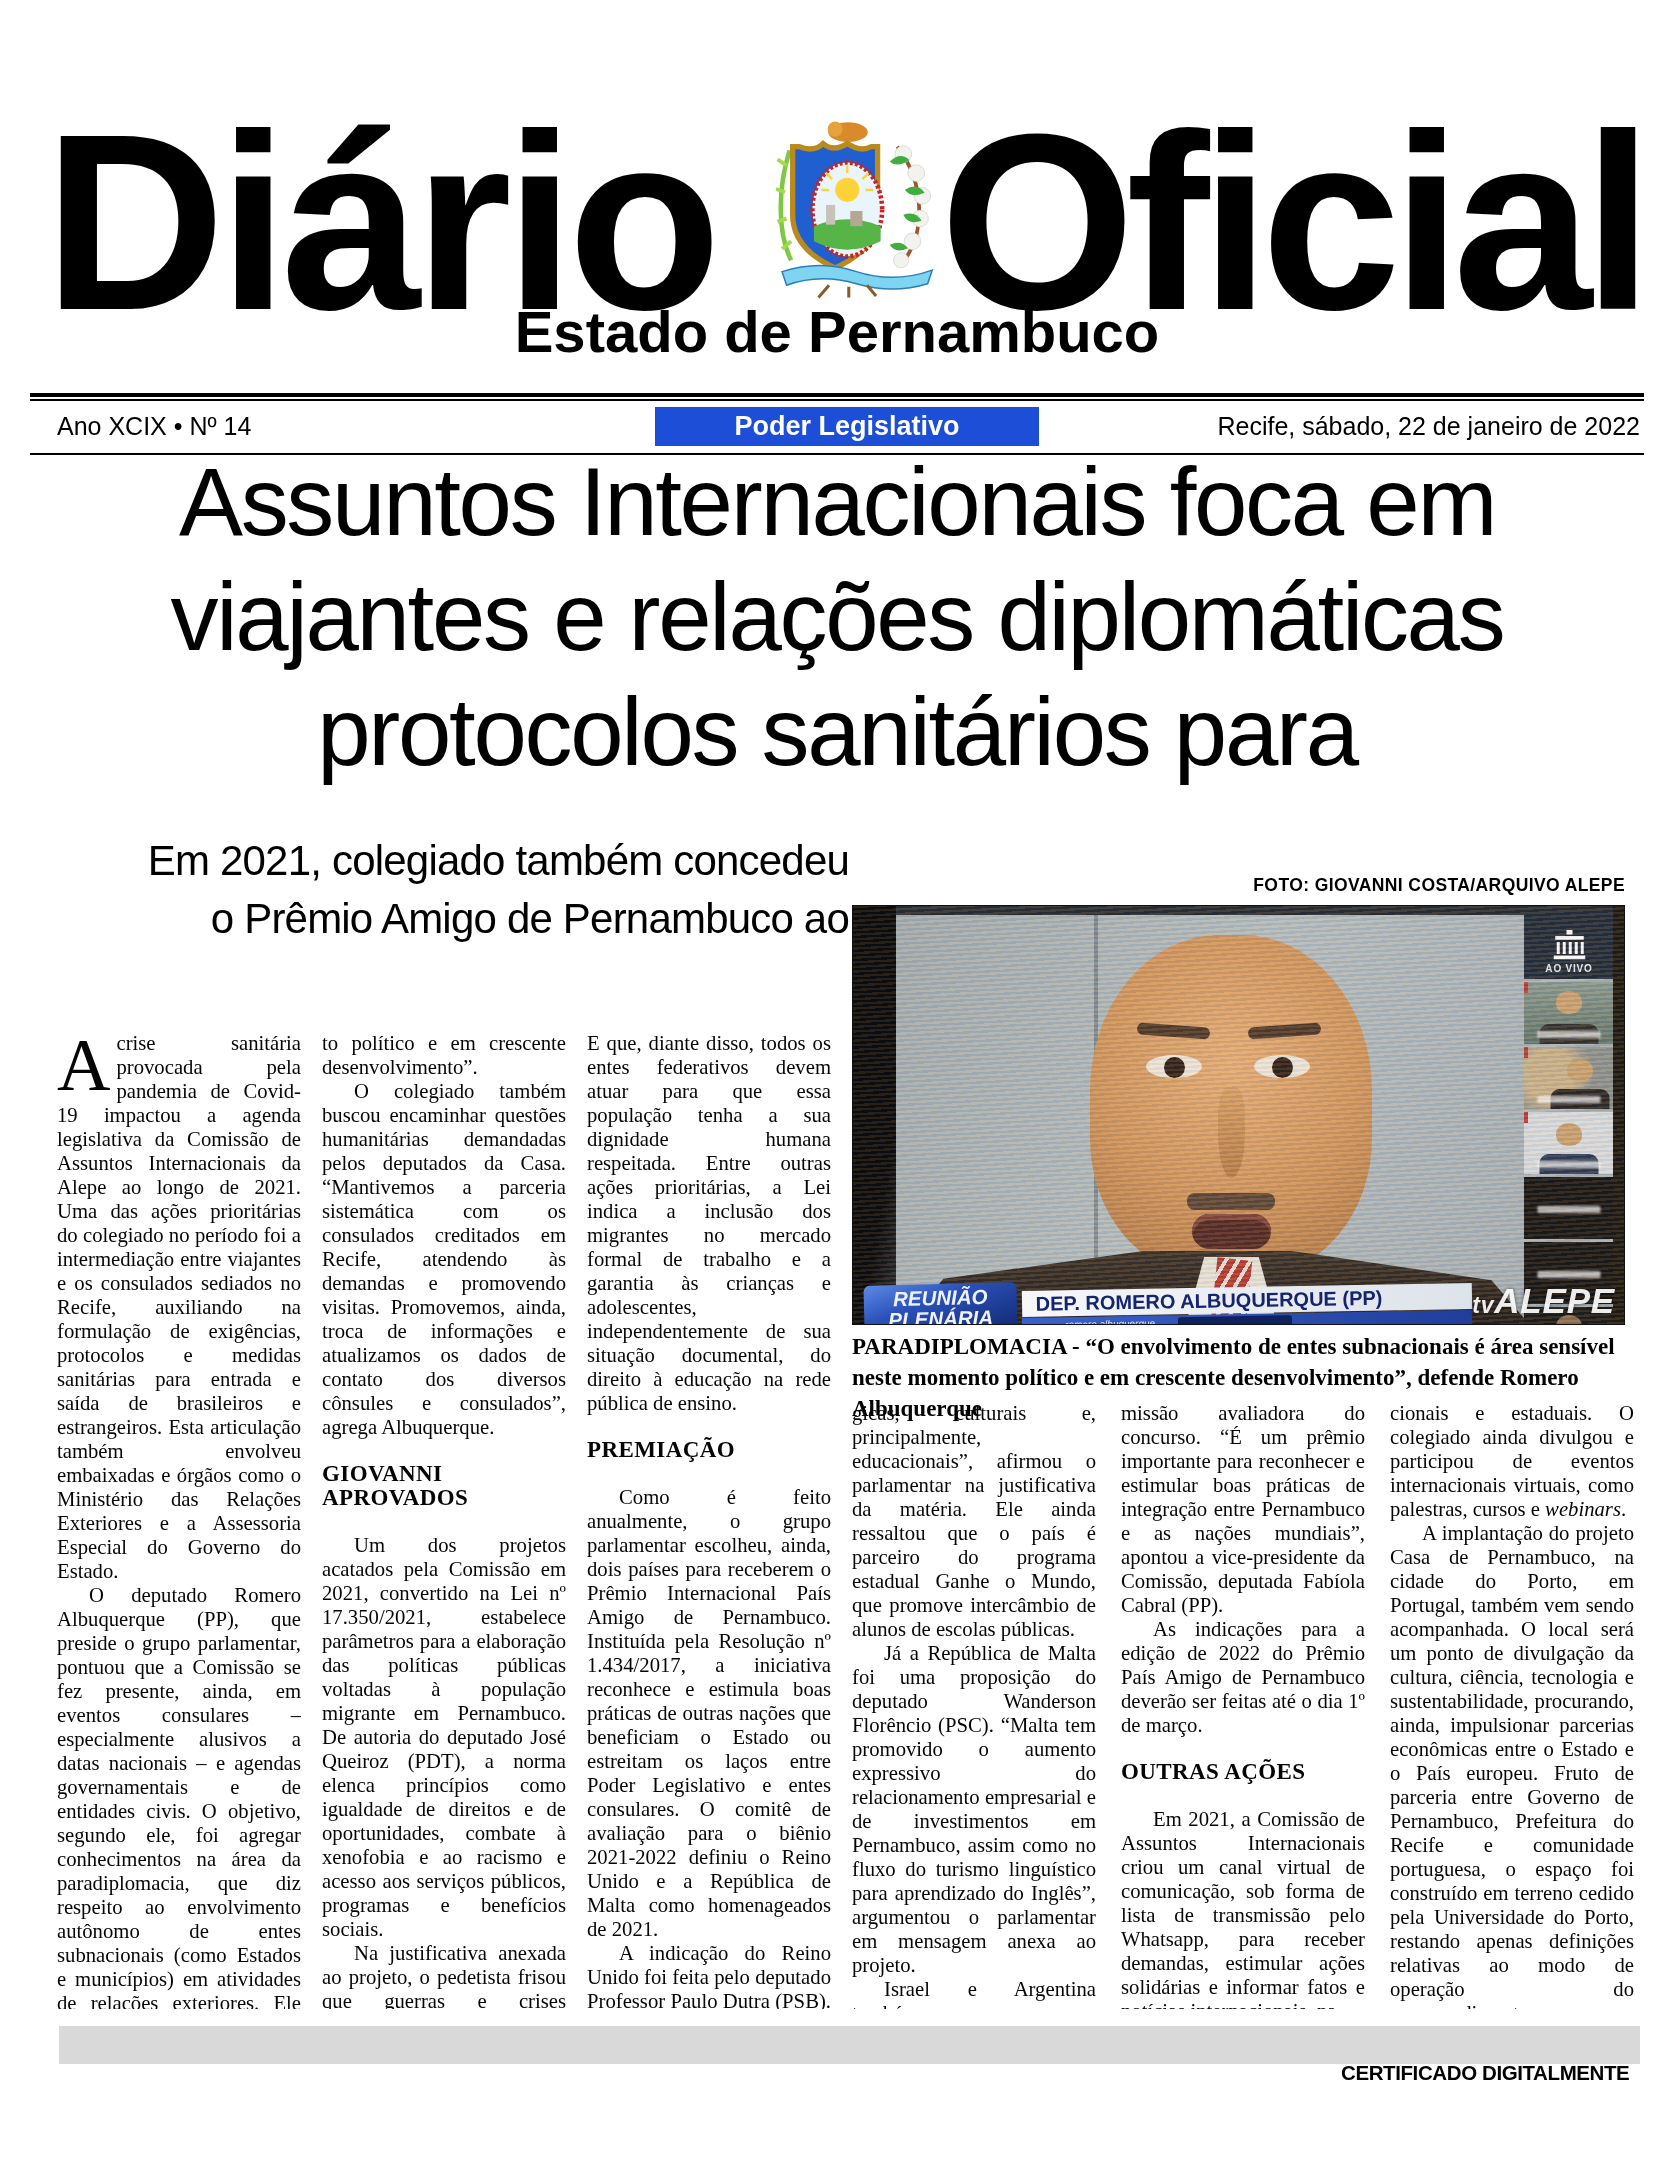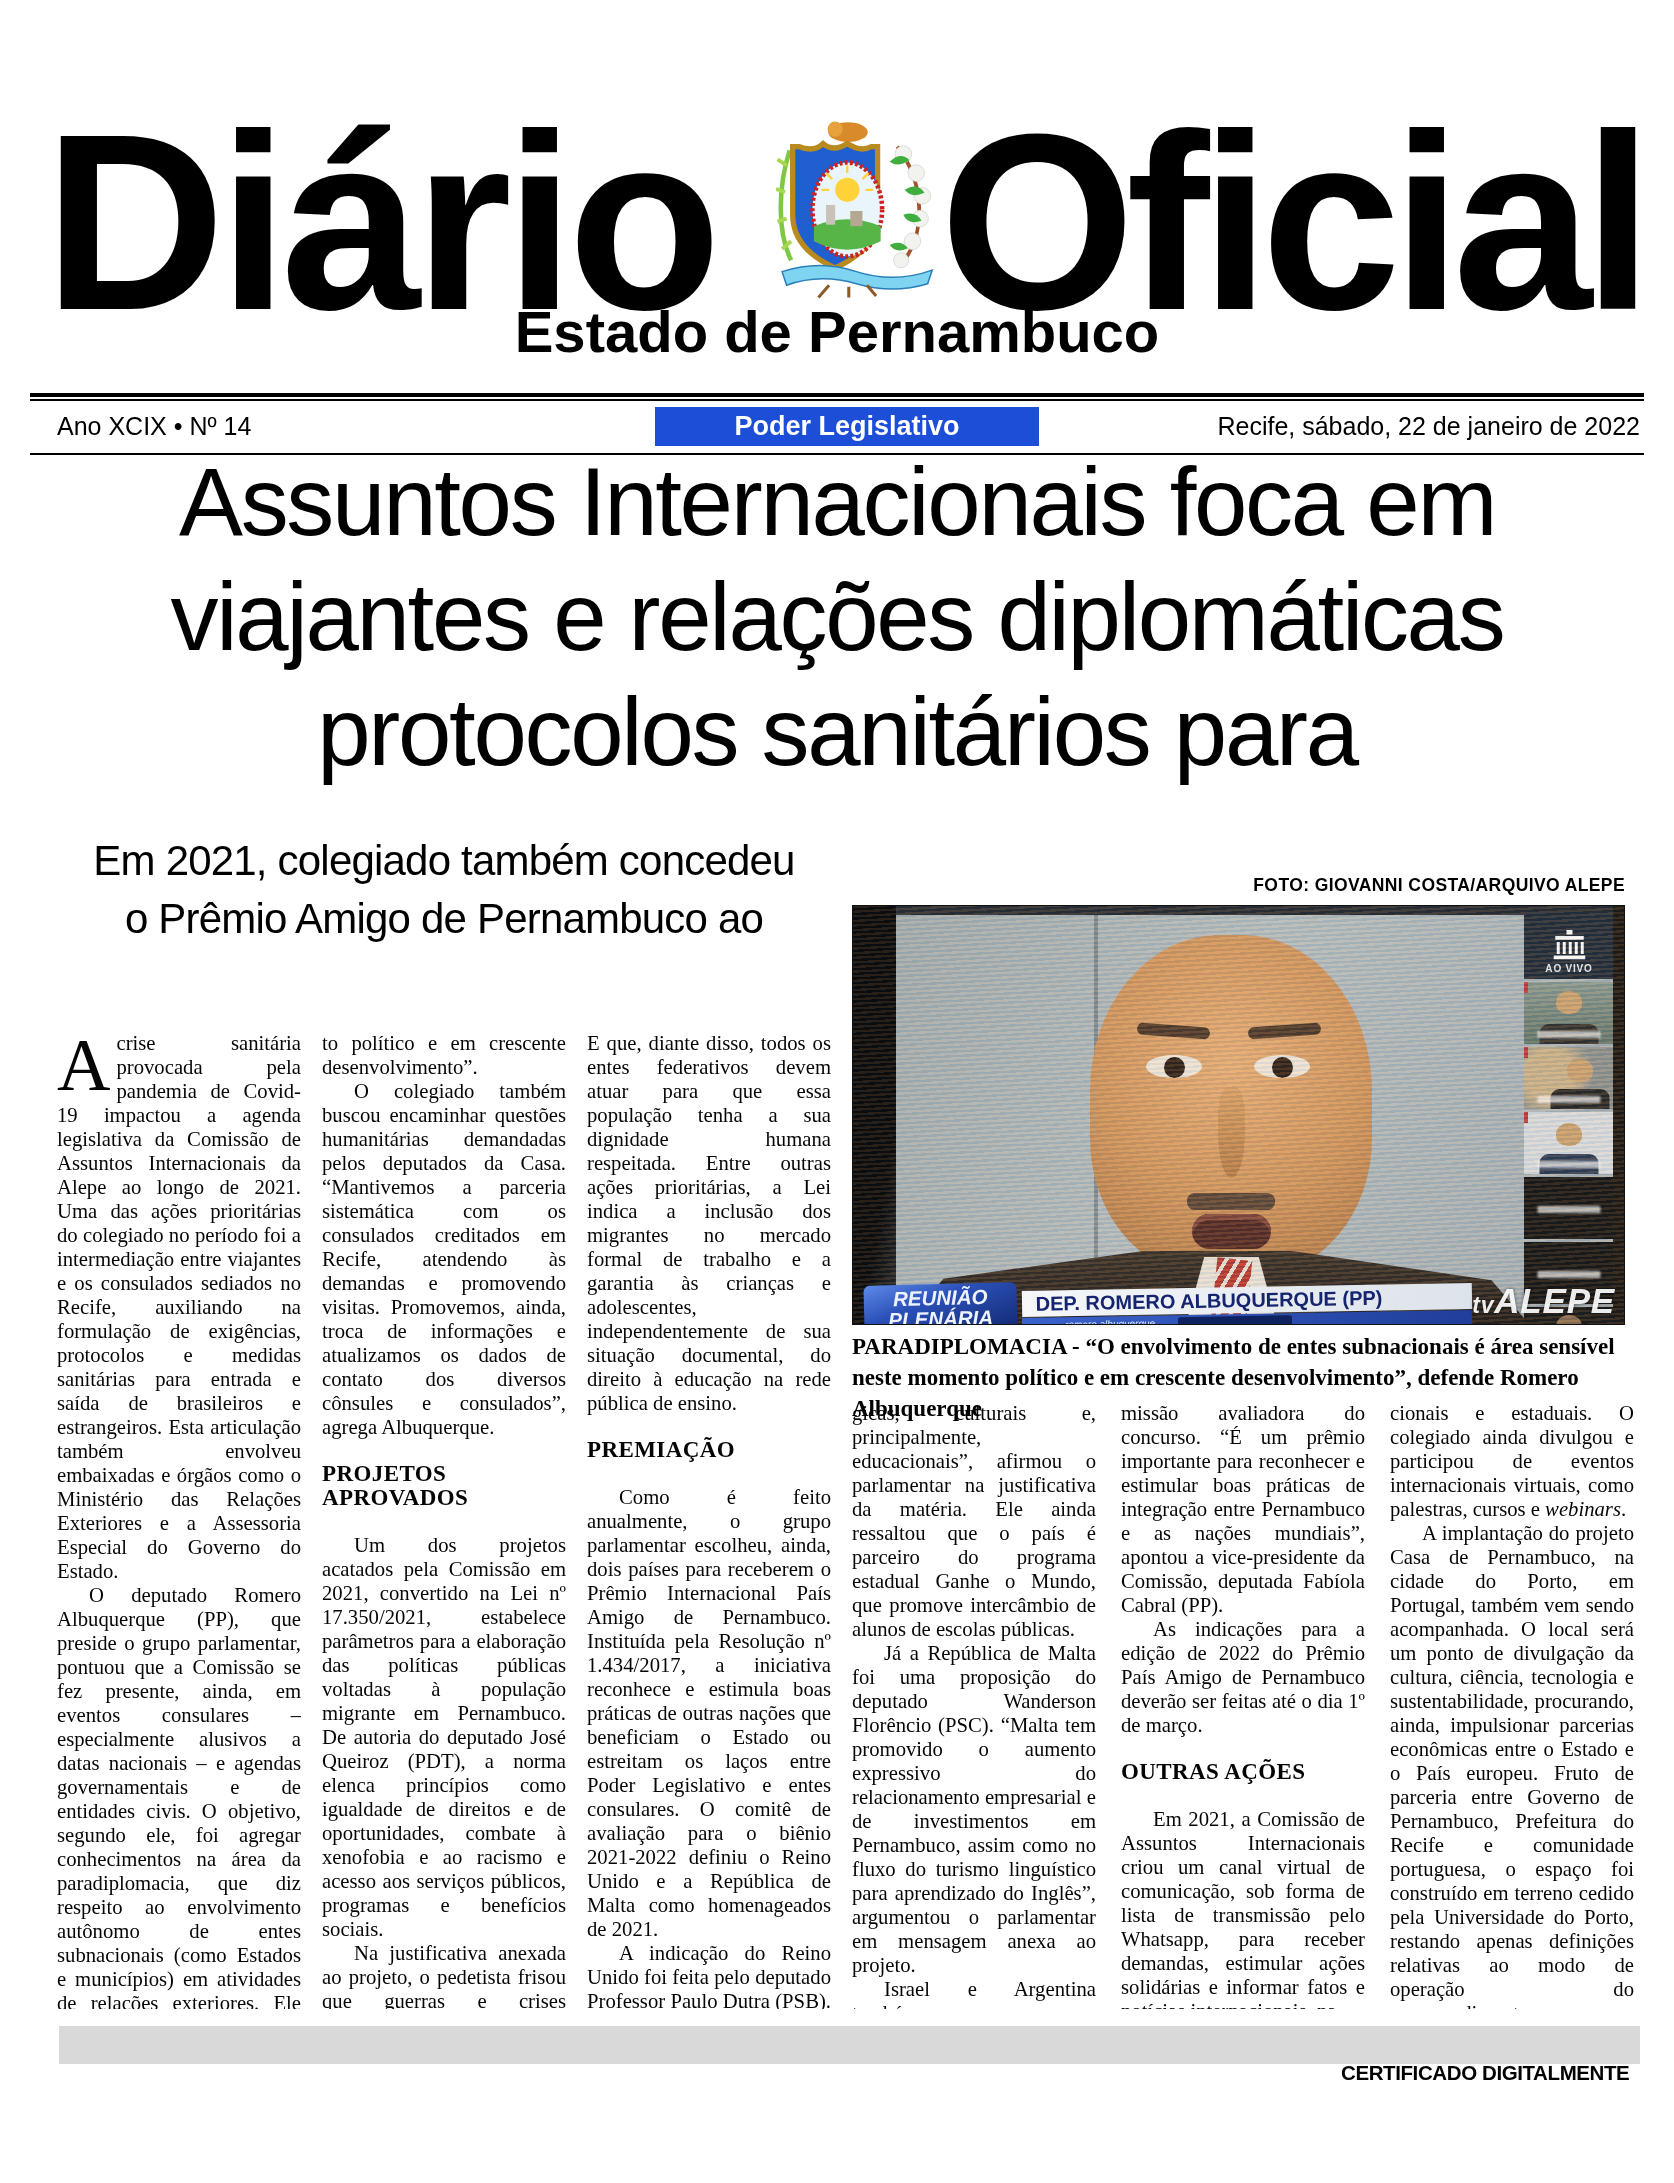--- a/index.html
+++ b/index.html
@@ -20,21 +20,21 @@
   .ruleA2{position:absolute;left:30px;top:399px;width:1614px;height:1.5px;background:#000;}
   .ruleB{position:absolute;left:30px;top:453px;width:1614px;height:2.3px;background:#000;}
   .dateline-left{position:absolute;left:57px;top:407px;height:39px;line-height:39px;font-size:25px;}
   .dateline-box{position:absolute;left:655px;top:407px;width:384px;height:39px;background:#1d4ed8;
                 color:#fff;text-align:center;line-height:39px;font-size:27px;font-weight:bold;}
   .dateline-right{position:absolute;right:34px;top:407px;height:39px;line-height:39px;font-size:25px;text-align:right;}
 
   
   .headline{position:absolute;left:0;top:444px;width:100%;text-align:center;
             font-weight:normal;font-size:96px;line-height:115px;letter-spacing:-2.3px;}
-  .deck{position:absolute;left:39px;top:832px;width:810px;text-align:center;
+  .deck{position:absolute;left:39px;top:832px;width:810px;text-align:right;
         font-size:42px;line-height:58px;letter-spacing:-0.8px;}
 
   
   .credit{position:absolute;top:875px;left:852px;width:773px;text-align:right;
           font-size:17.5px;font-weight:bold;letter-spacing:0.4px;}
   .photo{position:absolute;left:852px;top:905px;width:773px;height:420px;
          border:1.5px solid #111;box-sizing:border-box;overflow:hidden;
          background:linear-gradient(115deg,#9fa9ad 0%,#b3bdc1 45%,#a2adb3 100%);}
   .photo .scanlines{position:absolute;inset:0;z-index:6;pointer-events:none;
          background:repeating-linear-gradient(177deg,rgba(255,205,150,.16) 0 2.3px,rgba(80,105,140,.12) 2.3px 4.6px);}
@@ -275,21 +275,21 @@
 
   <div class="caption">PARADIPLOMACIA - “O envolvimento de entes subnacionais é área sensível neste momento político e em crescente desenvolvimento”, defende Romero Albuquerque</div>
 
   <div class="col" id="col0">
       <p><span class="dropcap">A</span>crise sanitária provocada pela pandemia de Covid-19 impactou a agenda legislativa da Comissão de Assuntos Internacionais da Alepe ao longo de 2021. Uma das ações prioritárias do colegiado no período foi a intermediação entre viajantes e os consulados sediados no Recife, auxiliando na formulação de exigências, protocolos e medidas sanitárias para entrada e saída de brasileiros e estrangeiros. Esta articulação também envolveu embaixadas e órgãos como o Ministério das Relações Exteriores e a Assessoria Especial do Governo do Estado.</p>
       <p class="indent">O deputado Romero Albuquerque (PP), que preside o grupo parlamentar, pontuou que a Comissão se fez presente, ainda, em eventos consulares – especialmente alusivos a datas nacionais – e agendas governamentais e de entidades civis. O objetivo, segundo ele, foi agregar conhecimentos na área da paradiplomacia, que diz respeito ao envolvimento autônomo de entes subnacionais (como Estados e municípios) em atividades de relações exteriores. Ele considera que essa “é uma área sensível neste momen-</p>
     </div>
   <div class="col" id="col1">
       <p>to político e em crescente desenvolvimento”.</p>
       <p class="indent">O colegiado também buscou encaminhar questões humanitárias demandadas pelos deputados da Casa. “Mantivemos a parceria sistemática com os consulados creditados em Recife, atendendo às demandas e promovendo visitas. Promovemos, ainda, troca de informações e atualizamos os dados de contato dos diversos cônsules e consulados”, agrega Albuquerque.</p>
-      <h3>PROJETOS APROVADOS</h3>
+      <h3>GIOVANNI APROVADOS</h3>
       <p class="indent">Um dos projetos acatados pela Comissão em 2021, convertido na Lei nº 17.350/2021, estabelece parâmetros para a elaboração das políticas públicas voltadas à população migrante em Pernambuco. De autoria do deputado José Queiroz (PDT), a norma elenca princípios como igualdade de direitos e de oportunidades, combate à xenofobia e ao racismo e acesso aos serviços públicos, programas e benefícios sociais.</p>
       <p class="indent">Na justificativa anexada ao projeto, o pedetista frisou que guerras e crises econômicas, além de perseguições políticas, étnicas e religiosas, são motivos que levam as pessoas a deixar seus países.</p>
     </div>
   <div class="col" id="col2">
       <p>E que, diante disso, todos os entes federativos devem atuar para que essa população tenha a sua dignidade humana respeitada. Entre outras ações prioritárias, a Lei indica a inclusão dos migrantes no mercado formal de trabalho e a garantia às crianças e adolescentes, independentemente de sua situação documental, do direito à educação na rede pública de ensino.</p>
       <h3>PREMIAÇÃO</h3>
       <p class="indent">Como é feito anualmente, o grupo parlamentar escolheu, ainda, dois países para receberem o Prêmio Internacional País Amigo de Pernambuco. Instituída pela Resolução nº 1.434/2017, a iniciativa reconhece e estimula boas práticas de outras nações que beneficiam o Estado ou estreitam os laços entre Poder Legislativo e entes consulares. O comitê de avaliação para o biênio 2021-2022 definiu o Reino Unido e a República de Malta como homenageados de 2021.</p>
       <p class="indent">A indicação do Reino Unido foi feita pelo deputado Professor Paulo Dutra (PSB). “Existe um vínculo que vai muito além das relações comerciais. Há ligações técnicas, científicas, tecnoló-</p>
     </div>
   <div class="col" id="col3">

